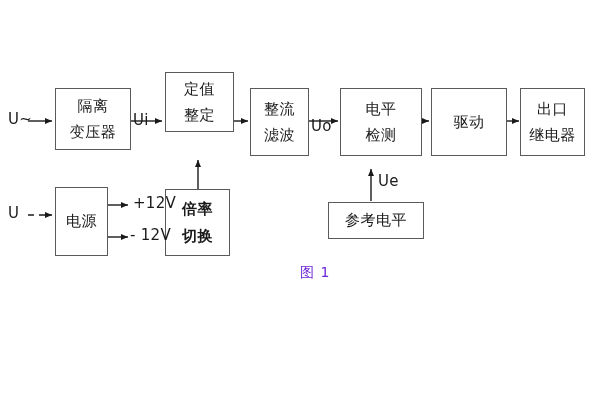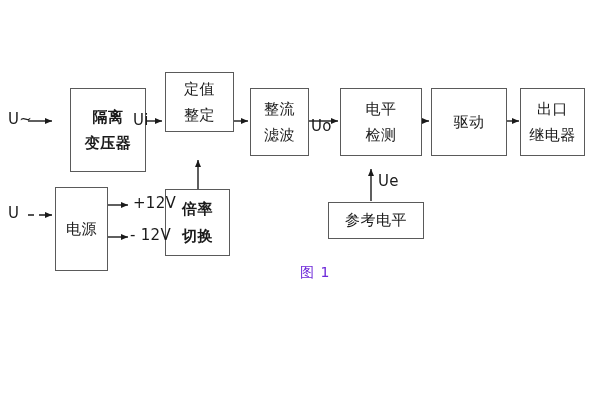--- a/index.html
+++ b/index.html
@@ -80,21 +80,21 @@
     <line x1="198" y1="189" x2="198" y2="160" stroke="#1a1a1a" stroke-width="1.4" marker-end="url(#ah)"></line>
 
     <line x1="371" y1="201" x2="371" y2="169" stroke="#1a1a1a" stroke-width="1.4" marker-end="url(#ah)"></line>
 
     <line x1="28" y1="215" x2="52" y2="215" stroke="#1a1a1a" stroke-width="1.4" stroke-dasharray="6 5" marker-end="url(#ah)"></line>
 
     <line x1="108" y1="205" x2="128" y2="205" stroke="#1a1a1a" stroke-width="1.4" marker-end="url(#ah)"></line>
     <line x1="108" y1="237" x2="128" y2="237" stroke="#1a1a1a" stroke-width="1.4" marker-end="url(#ah)"></line>
   </svg>
 
-  <div class="box" style="left:70px; top:88px; width:76px; height:84px;font-weight:bold;">
+  <div class="box" style="left:55px; top:88px; width:76px; height:62px;">
     <span class="line">隔离</span>
     <span class="line">变压器</span>
   </div>
 
   <div class="box" style="left:165px; top:72px; width:69px; height:60px;">
     <span class="line">定值</span>
     <span class="line">整定</span>
   </div>
 
   <div class="box" style="left:250px; top:88px; width:59px; height:68px;">
@@ -109,21 +109,21 @@
 
   <div class="box" style="left:431px; top:88px; width:76px; height:68px;">
     <span class="line">驱动</span>
   </div>
 
   <div class="box" style="left:520px; top:88px; width:65px; height:68px;">
     <span class="line">出口</span>
     <span class="line">继电器</span>
   </div>
 
-  <div class="box" style="left:55px; top:187px; width:53px; height:84px;">
+  <div class="box" style="left:55px; top:187px; width:53px; height:69px;">
     <span class="line">电源</span>
   </div>
 
   <div class="box" style="left:165px; top:189px; width:65px; height:67px;font-weight:bold;">
     <span class="line">倍率</span>
     <span class="line">切换</span>
   </div>
 
   <div class="box" style="left:328px; top:202px; width:96px; height:37px;">
     <span class="line">参考电平</span>

